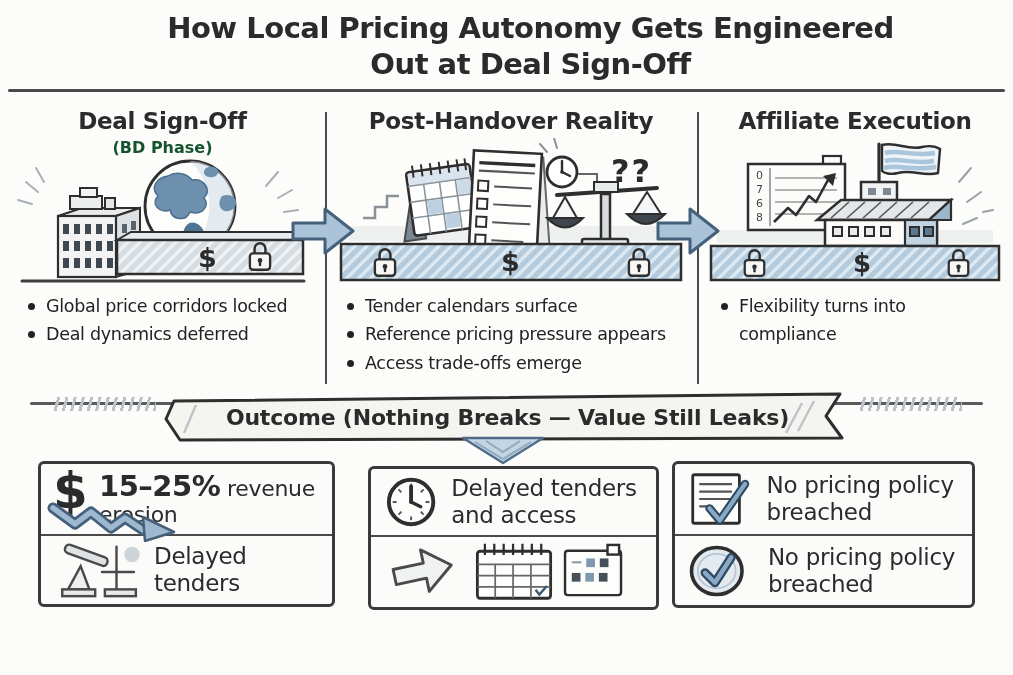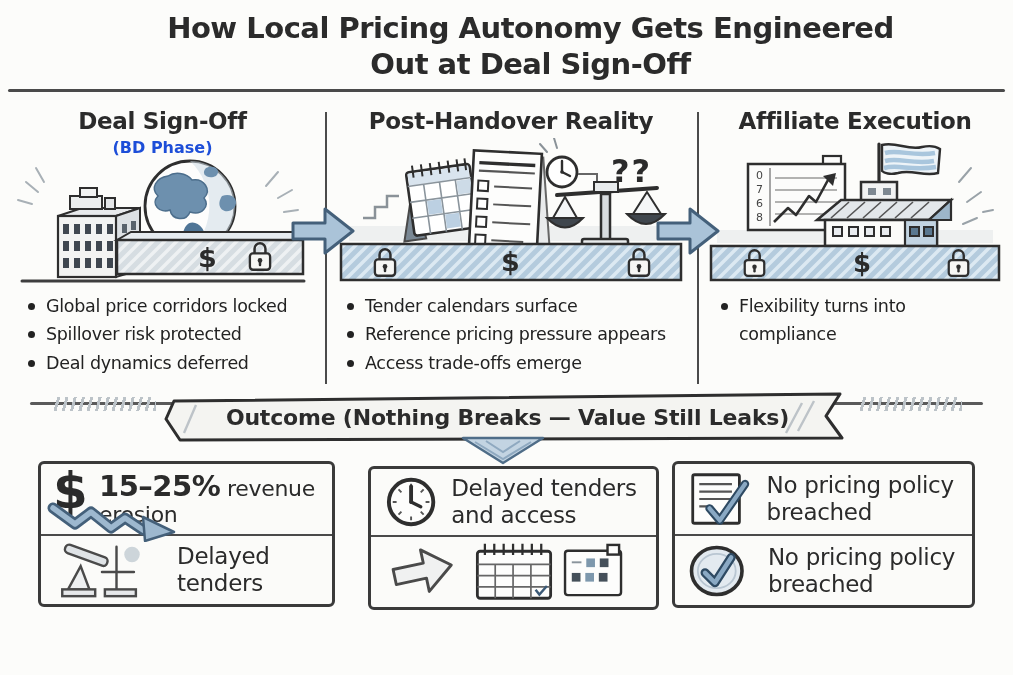--- a/index.html
+++ b/index.html
@@ -12,21 +12,21 @@
   
   .title { position:absolute; top:10px; left:0; width:100%; text-align:center;
     font-size:29px; font-weight:bold; letter-spacing:-0.5px; line-height:1.25;margin-left:24px; }
   .top-rule { position:absolute; top:89px; left:8px; right:8px; height:3px;
     background:#4a4a4a; border-radius:2px; }
   
   .col { position:absolute; top:100px; height:290px; }
   .col-header { position:absolute; top:8px; left:0; width:100%; text-align:center;
     font-size:23px; font-weight:bold; letter-spacing:-0.3px; }
   .col-sub { position:absolute; top:38px; left:0; width:100%; text-align:center;
-    font-size:16px; font-weight:bold; color:#1d4ed8; }
+    font-size:16px; font-weight:bold; color:#14532d; }
   .illus { position:absolute; top:38px; }
   .bullets { position:absolute; top:192px; list-style:none; }
   .bullets li { position:relative; font-size:17.5px; letter-spacing:-0.3px;
     line-height:1.62; white-space:nowrap; color:#222; }
   .bullets li::before { content:""; position:absolute; left:-18px; top:11px;
     width:7px; height:7px; border-radius:50%; background:#222; }
   .bullets li .wrap { white-space:normal; display:inline-block; max-width:225px;
     vertical-align:top; }
   .divider-v { position:absolute; top:112px; width:2px; height:272px; background:#4b4b4b; }
   .flow-arrow { position:absolute; }
@@ -139,21 +139,20 @@
       <g>
         <path d="M107 102 L121 94 L293 94 L293 102 Z" fill="#e6ebef" stroke="#2e2e2e" stroke-width="2"></path>
         <rect x="107" y="102" width="186" height="34" fill="url(#hatchLight)" stroke="#2e2e2e" stroke-width="2.5"></rect>
         <text x="188" y="129" font-size="27" font-weight="bold" fill="#2b2b2b">$</text>
         <use href="#lock" x="236" y="102" width="28" height="33"></use>
       </g>
       <path d="M12 143 H294" stroke="#3e3e3e" stroke-width="3" stroke-linecap="round"></path>
     </svg>
     <ul class="bullets" style="left:46px">
       <li><span>Global price corridors locked</span></li>
-      <li><span>Spillover risk protected</span></li>
       <li><span>Deal dynamics deferred</span></li>
     </ul>
   </div>
 
   <div class="col" style="left:325px;width:372px">
     <div class="col-header">Post-Handover Reality</div>
     <svg class="illus" style="left:0" width="372" height="150" viewBox="0 0 372 150">
       <rect x="24" y="88" width="330" height="15" fill="#dfe3e6" opacity="0.5"></rect>
       <path d="M38 80 h12 v-11 h12 v-11 h12" fill="none" stroke="#8a9298" stroke-width="2.5"></path>
 
@@ -322,21 +321,21 @@
     </div>
     <div class="row" style="height:68px">
       <svg width="92" height="62" viewBox="0 0 92 64" style="margin-left:14px">
         <circle cx="78" cy="16" r="8" fill="#cdd5da"></circle>
         <rect x="8" y="12" width="46" height="9" rx="4" fill="#dfe3e6" stroke="#4a4a4a" stroke-width="2.5" transform="rotate(20 30 16)"></rect>
         <path d="M12 52 L25 28 L34 52 Z" fill="#eef0f1" stroke="#4a4a4a" stroke-width="2.5"></path>
         <rect x="6" y="52" width="34" height="7" fill="#e6e8ea" stroke="#4a4a4a" stroke-width="2.5"></rect>
         <path d="M62 8 V52 M47 34 H80" fill="none" stroke="#4a4a4a" stroke-width="2.5" stroke-linecap="round"></path>
         <rect x="50" y="52" width="32" height="7" fill="#e6e8ea" stroke="#4a4a4a" stroke-width="2.5"></rect>
       </svg>
-      <div class="otext" style="margin-left:30px;width:150px">Delayed tenders</div>
+      <div class="otext" style="margin-left:7px;width:150px">Delayed tenders</div>
     </div>
   </div>
 
   <div class="box" style="left:368px;top:466px;width:291px;height:144px">
     <div class="row row1" style="height:68px">
       <svg width="54" height="54" viewBox="0 0 54 54" style="margin-left:14px">
         <circle cx="27" cy="27" r="23" fill="#fdfdfc" stroke="#2e2e2e" stroke-width="4"></circle>
         <g stroke="#555" stroke-width="2">
             <path d="M27 8 V12 M27 42 V46 M8 27 H12 M42 27 H46 M14 14 l3 3 M37 37 l3 3 M40 14 l-3 3 M17 37 l-3 3"></path>
           </g>

